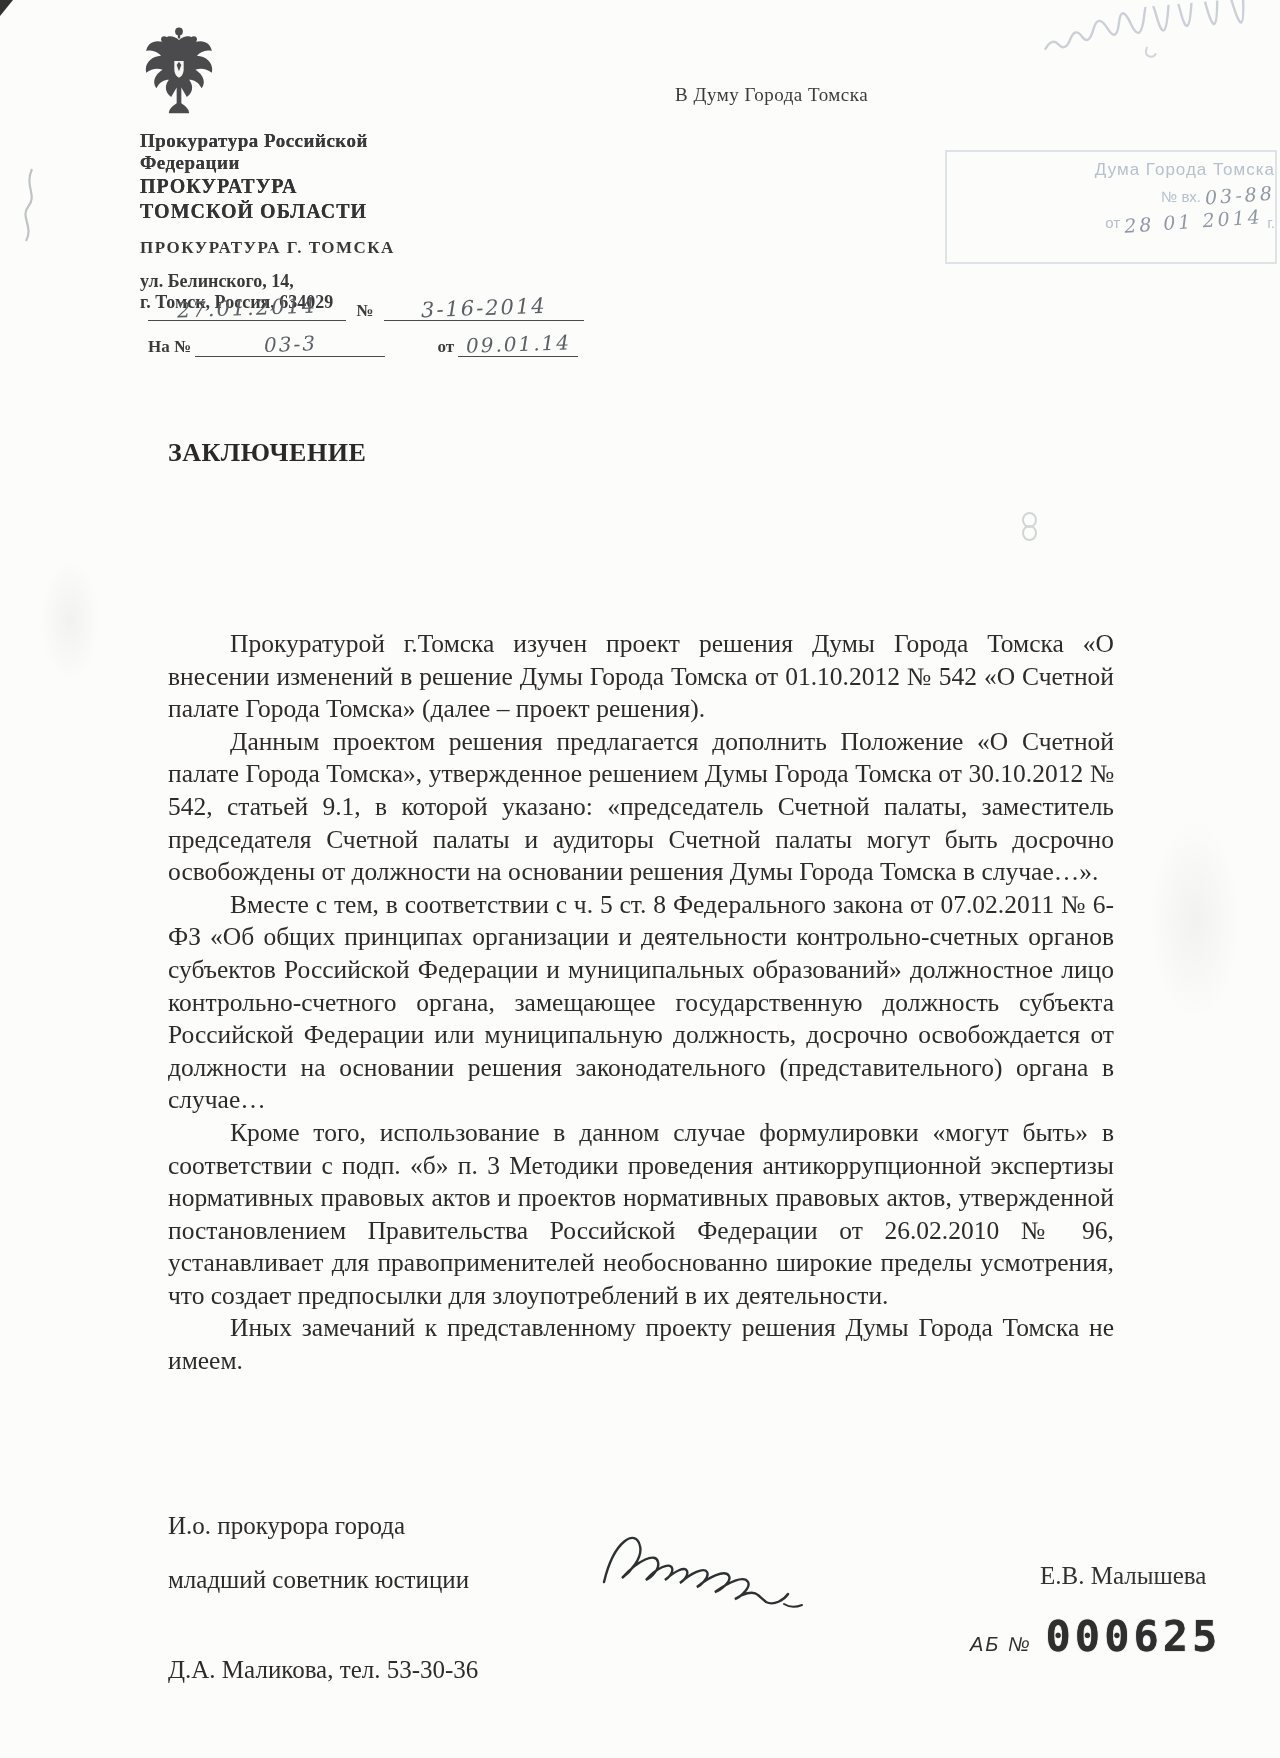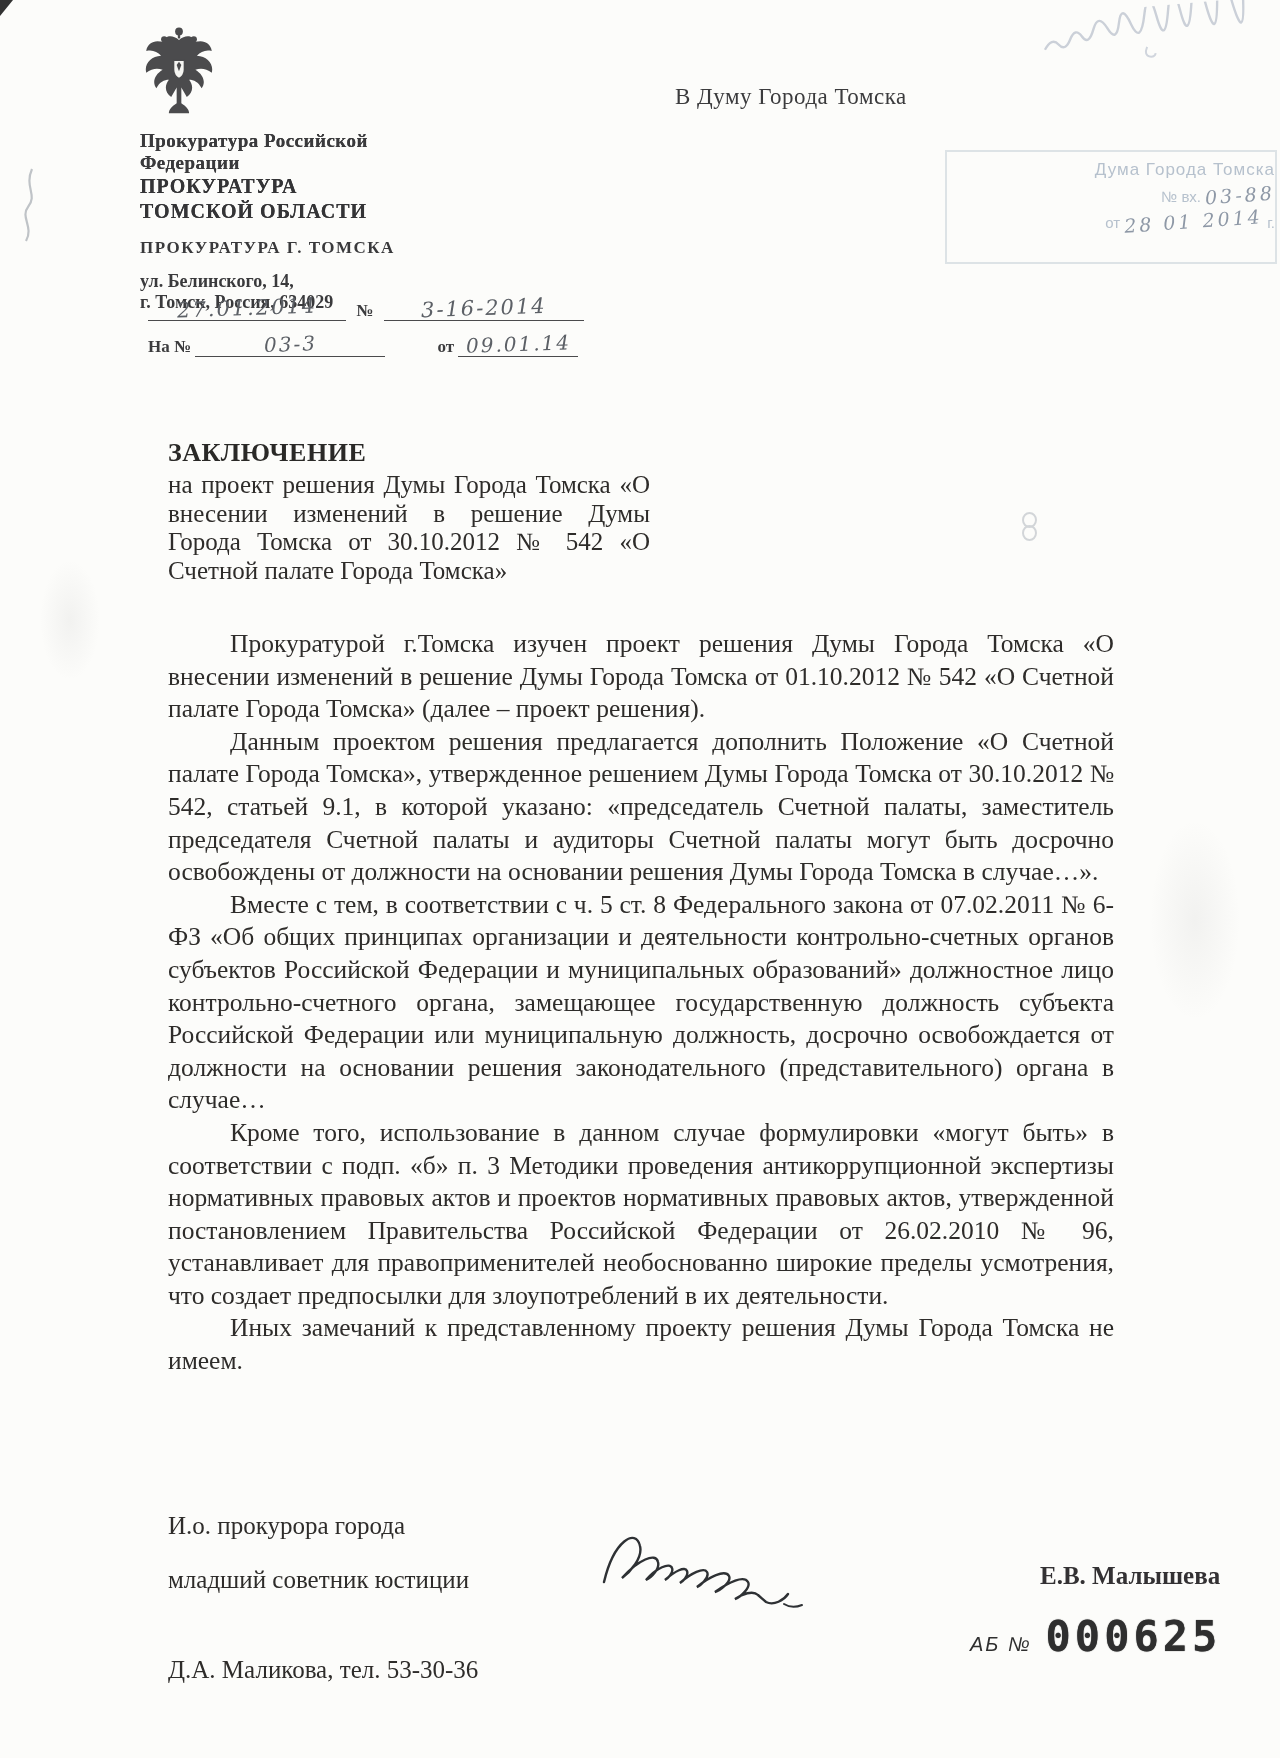--- a/index.html
+++ b/index.html
@@ -32,21 +32,21 @@
   .address{font-weight:bold;font-size:18px;line-height:21px;color:#3a3a3c;margin-top:13px;}
 
   .ref-rows{position:absolute;left:148px;top:296px;width:480px;font-size:17px;color:#3c3c3e;}
   .ref-row{position:relative;height:36px;}
   .u-line{display:inline-block;border-bottom:1.4px solid #4a4a4c;text-align:center;vertical-align:bottom;}
   .hand{font-family:"DejaVu Serif", serif;font-style:italic;color:#5c6066;
     transform:rotate(-2deg);display:inline-block;letter-spacing:2px;}
   .printed-label{font-weight:bold;font-family:"Liberation Serif",serif;color:#3c3c3e;}
 
   
-  .addressee{position:absolute;left:675px;top:84px;font-size:23px;color:#3b3b3d;letter-spacing:.5px;}
+  .addressee{position:absolute;left:675px;top:84px;font-size:19px;color:#3b3b3d;letter-spacing:.5px;}
   .pencil-note{position:absolute;left:1038px;top:6px;transform:rotate(-5deg);opacity:.85;}
   .stamp-box{position:absolute;left:945px;top:150px;width:328px;height:110px;
     border:2px solid rgba(150,168,186,.30);color:#b6c1cd;text-align:right;
     font-family:"Liberation Sans",sans-serif;filter:blur(.3px);}
   .stamp-box .s1{font-size:17px;margin-top:8px;letter-spacing:1px;}
   .stamp-box .s2,.stamp-box .s3{font-size:15px;margin-top:4px;}
   .stamp-hand{font-family:"DejaVu Serif",serif;font-style:italic;color:#8e98a6;
     font-size:19px;letter-spacing:3px;display:inline-block;transform:rotate(-4deg);filter:none;}
 
   
@@ -54,21 +54,21 @@
   .title-heading{font-weight:bold;font-size:26px;letter-spacing:.5px;color:#2a2927;}
   .title-subject{font-size:25px;line-height:28.5px;text-align:justify;margin-top:3px;color:#2e2c2a;}
   .body-text{position:absolute;left:168px;top:628px;width:946px;
     font-size:25.5px;line-height:32.6px;text-align:justify;color:#2e2c2a;}
   .body-text p{margin:0;text-indent:62px;}
 
   
   .sig-pos1{position:absolute;left:168px;top:1512px;font-size:25px;}
   .sig-pos2{position:absolute;left:168px;top:1566px;font-size:25px;}
   .sig-script{position:absolute;left:588px;top:1516px;}
-  .sig-name{position:absolute;left:1040px;top:1562px;font-size:25px;color:#333133;font-weight:bold;}
+  .sig-name{position:absolute;left:1040px;top:1562px;font-size:25px;color:#333133;}
   .ab-stamp{position:absolute;left:970px;top:1612px;font-family:"Liberation Sans",sans-serif;
     color:#2f2f2f;filter:blur(.25px);}
   .ab-stamp .ab-label{font-size:20px;letter-spacing:2px;margin-right:14px;font-style:italic;}
   .ab-stamp .ab-num{font-family:"DejaVu Sans Mono",monospace;font-size:42px;font-weight:bold;
     letter-spacing:4px;text-shadow:0 0 1px #444;}
   .contact{position:absolute;left:168px;top:1656px;font-size:25px;}
 </style>
 </head>
 <body>
 
@@ -143,21 +143,20 @@
     </div>
     <div class="s3">
       <span>от</span>
       <span class="stamp-hand">28 01 2014</span>
       <span>г.</span>
     </div>
   </div>
 
   <div class="title-block">
     <div class="title-heading">ЗАКЛЮЧЕНИЕ</div>
-    <div class="title-subject">на проект решения Думы Города Томска «О внесении изменений в решение Думы Города Томска от 30.10.2012 № 542 «О Счетной палате Города Томска»</div>
   </div>
 
   <div class="body-text">
     <p>Прокуратурой г.Томска изучен проект решения Думы Города Томска «О внесении изменений в решение Думы Города Томска от 01.10.2012 № 542 «О Счетной палате Города Томска» (далее – проект решения).</p>
     <p>Данным проектом решения предлагается дополнить Положение «О Счетной палате Города Томска», утвержденное решением Думы Города Томска от 30.10.2012 № 542, статьей 9.1, в которой указано: «председатель Счетной палаты, заместитель председателя Счетной палаты и аудиторы Счетной палаты могут быть досрочно освобождены от должности на основании решения Думы Города Томска в случае…».</p>
     <p>Вместе с тем, в соответствии с ч. 5 ст. 8 Федерального закона от 07.02.2011 № 6-ФЗ «Об общих принципах организации и деятельности контрольно-счетных органов субъектов Российской Федерации и муниципальных образований» должностное лицо контрольно-счетного органа, замещающее государственную должность субъекта Российской Федерации или муниципальную должность, досрочно освобождается от должности на основании решения законодательного (представительного) органа в случае…</p>
     <p>Кроме того, использование в данном случае формулировки «могут быть» в соответствии с подп. «б» п. 3 Методики проведения антикоррупционной экспертизы нормативных правовых актов и проектов нормативных правовых актов, утвержденной постановлением Правительства Российской Федерации от 26.02.2010 № 96, устанавливает для правоприменителей необоснованно широкие пределы усмотрения, что создает предпосылки для злоупотреблений в их деятельности.</p>
     <p>Иных замечаний к представленному проекту решения Думы Города Томска не имеем.</p>
   </div>
 

